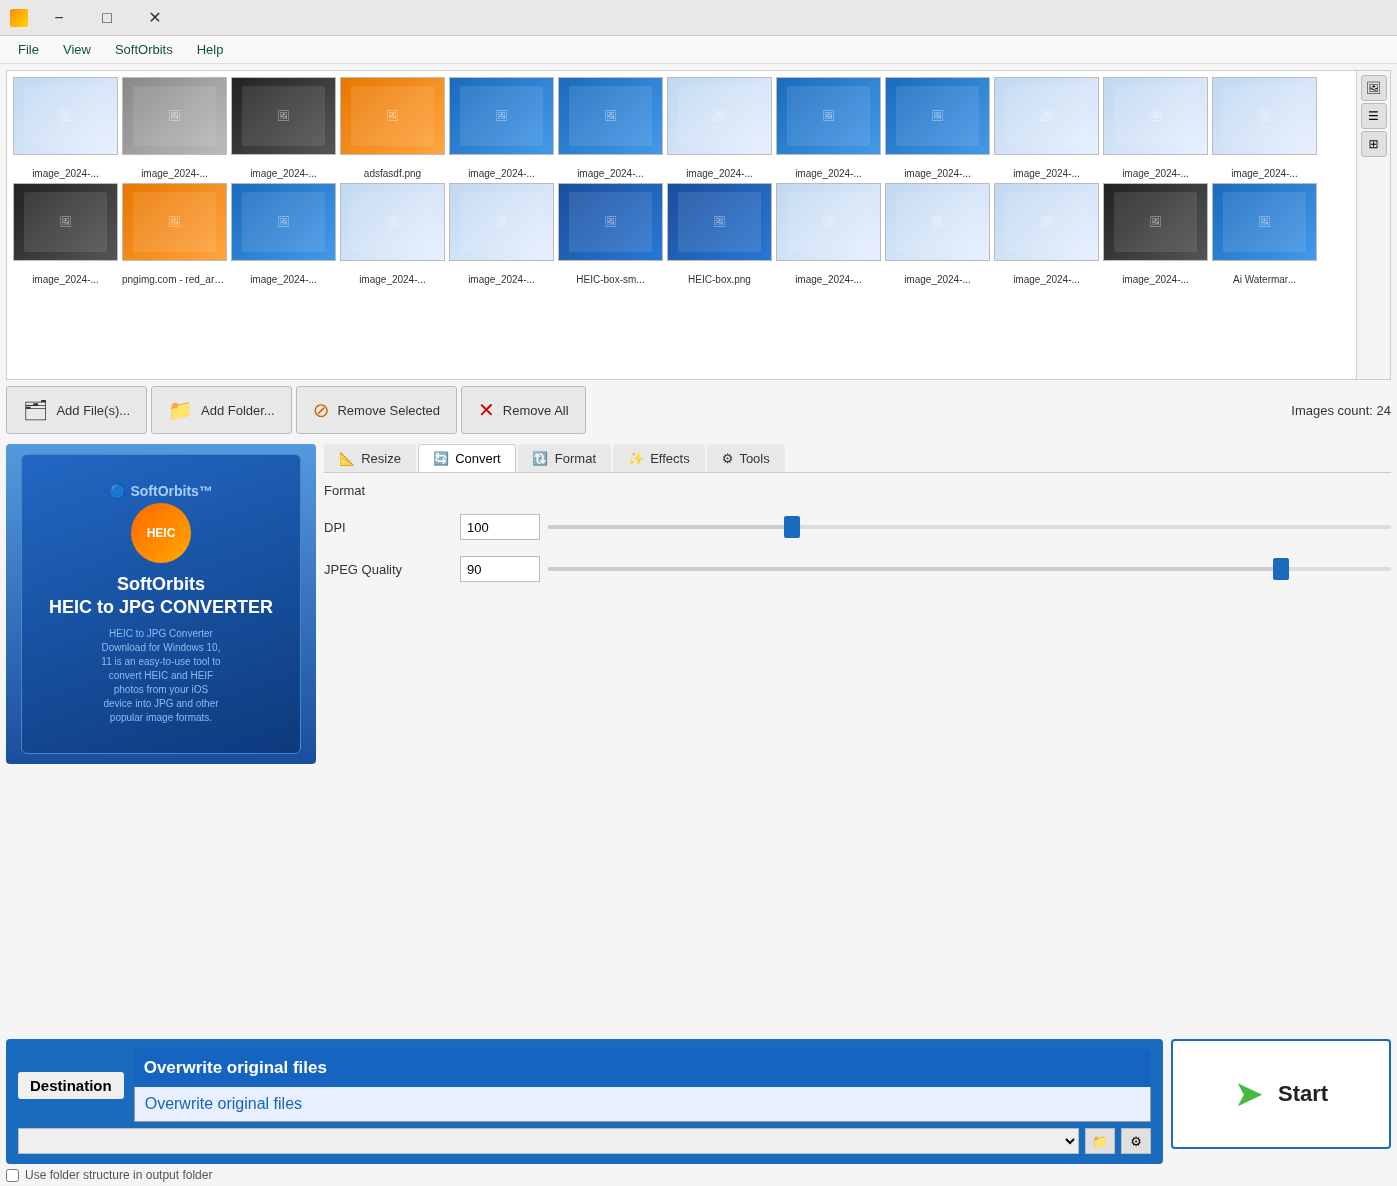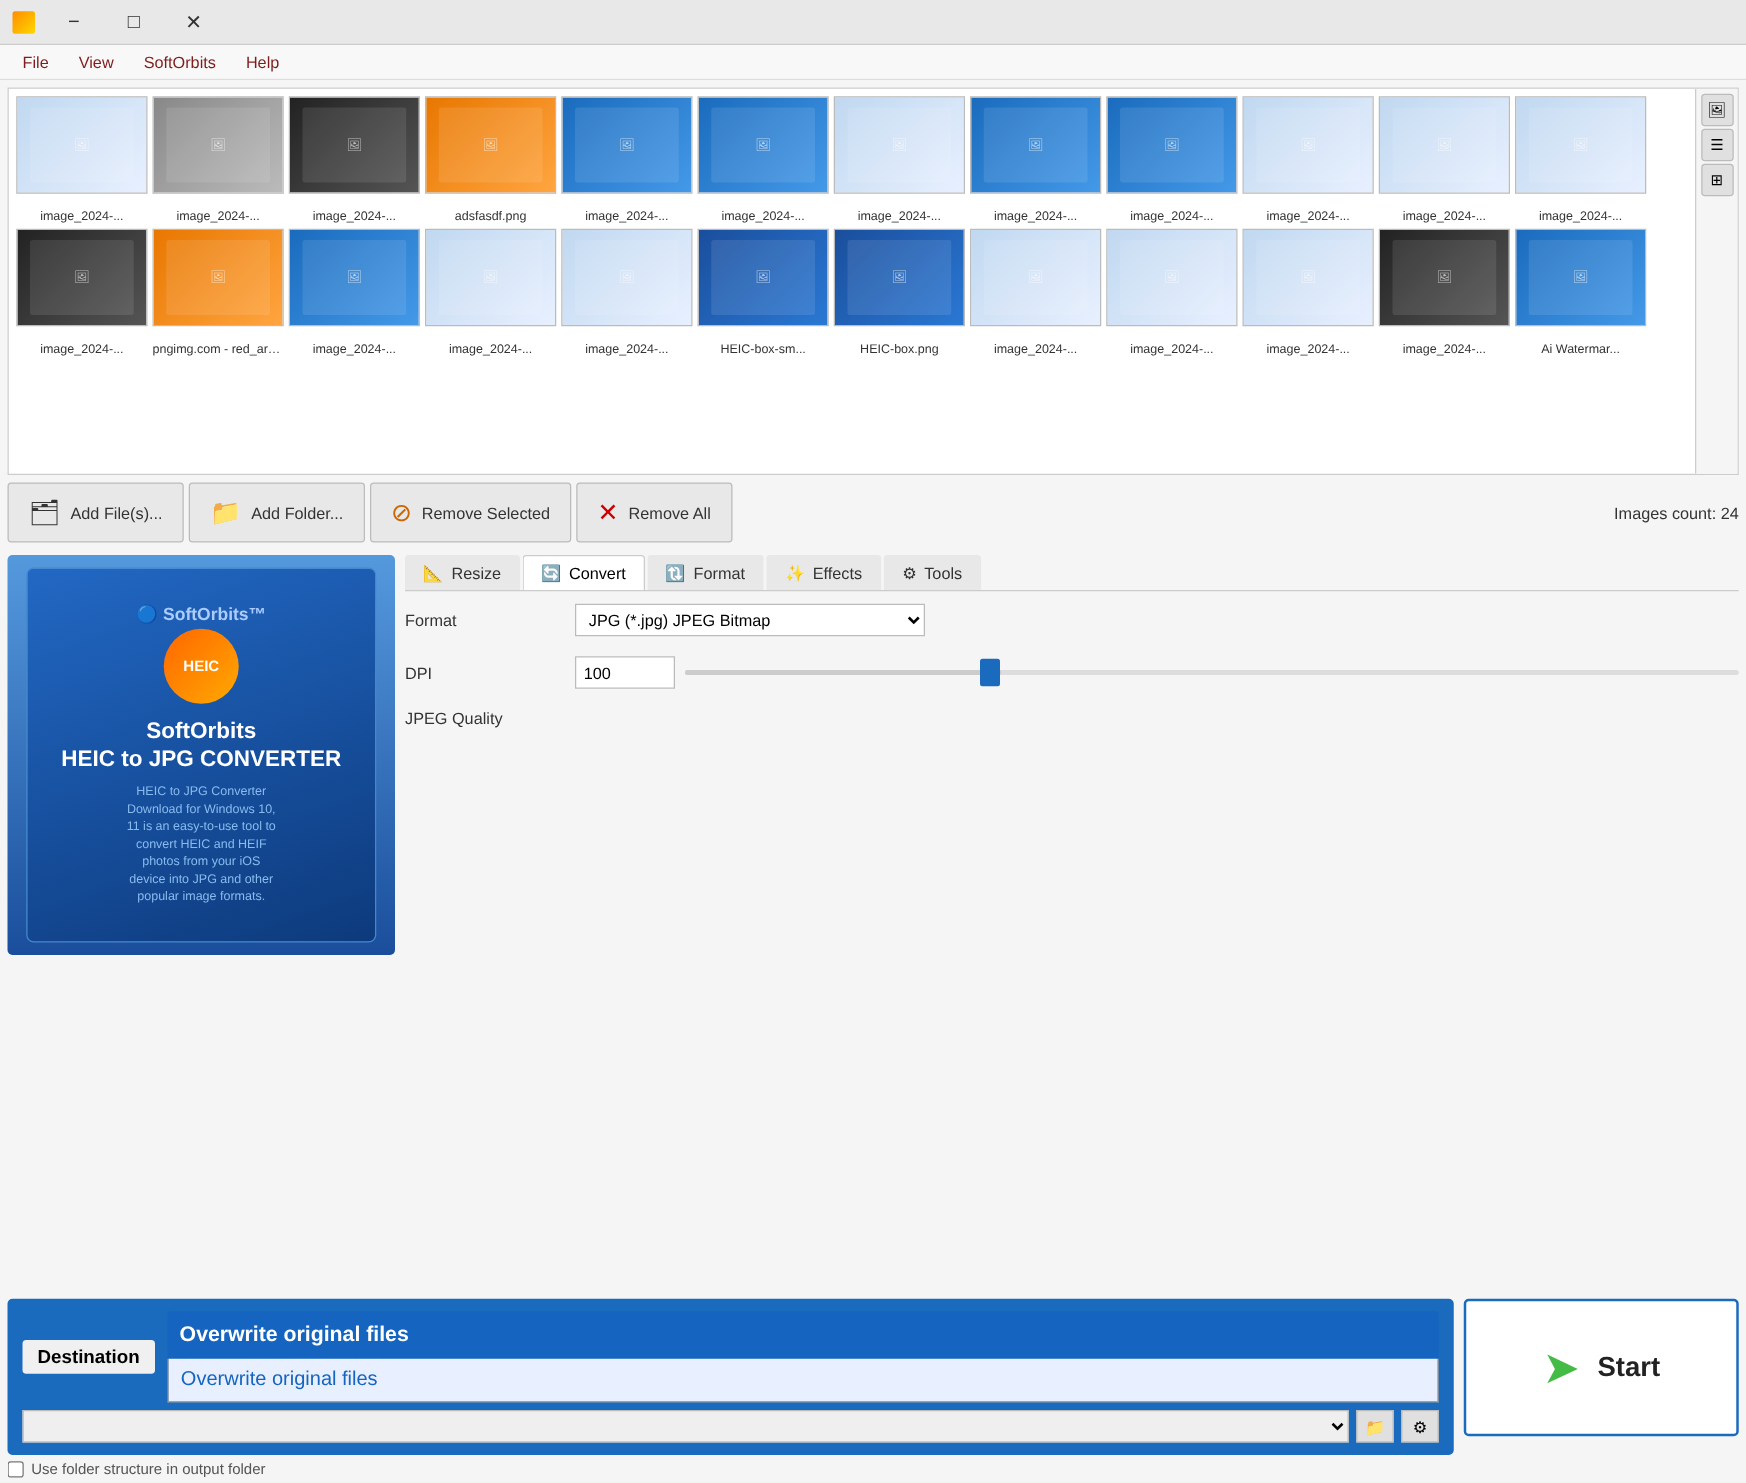--- a/index.html
+++ b/index.html
@@ -58,21 +58,21 @@
       display: flex;
       align-items: center;
       padding: 0 8px;
       border-bottom: 1px solid #ddd;
       gap: 4px;
     }
     .menu-item {
       padding: 3px 10px;
       cursor: pointer;
       border-radius: 3px;
-      color: #7f1d1d;
+      color: #14532d;
     }
 
     
     .main-window {
       background: #f5f5f5;
       height: calc(1186px - 64px);
       display: flex;
       flex-direction: column;
     }
 
@@ -695,43 +695,42 @@
           <span>Effects</span>
         </div>
         <div class="tab">
           <span>⚙</span>
           <span>Tools</span>
         </div>
       </div>
 
       <div class="form-row">
         <label class="form-label">Format</label>
-        <div class="form-control">
-          <select class="form-select">
-            <option>JPG (*.jpg) JPEG Bitmap</option>
-            <option>PNG (*.png) Portable Network Graphics</option>
-            <option>BMP (*.bmp) Bitmap</option>
-            <option>TIFF (*.tif) Tagged Image</option>
-          </select>
-        </div>
       </div>
 
       <div class="form-row">
         <label class="form-label">DPI</label>
         <div class="form-control">
           <input type="text" class="form-input" value="100" style="">
           <div class="slider-track" style="position:relative; width: 200px; height:4px; background:#ddd;">
             <div class="slider-fill" style="width:30%; height:100%; background:#ccc;"></div>
             <div class="slider-thumb" style="left:28%;"></div>
           </div>
         </div>
       </div>
 
       <div class="form-row">
         <label class="form-label">JPEG Quality</label>
+        <div class="form-control">
+          <input type="text" class="form-input" value="90" style="">
+          <div class="slider-track" style="position:relative; width: 200px; height:4px; background:#ddd;">
+            <div class="slider-fill" style="width:88%; height:100%; background:#ccc;"></div>
+            <div class="slider-thumb" style="left:86%;"></div>
+          </div>
+        </div>
       </div>
 
     </div>
   </div>
 
   <div class="bottom-row-container">
     <div class="dest-main">
       <div class="dest-top">
         <div class="dest-lbl">Destination</div>
         <div class="overwrite-dropdown">

